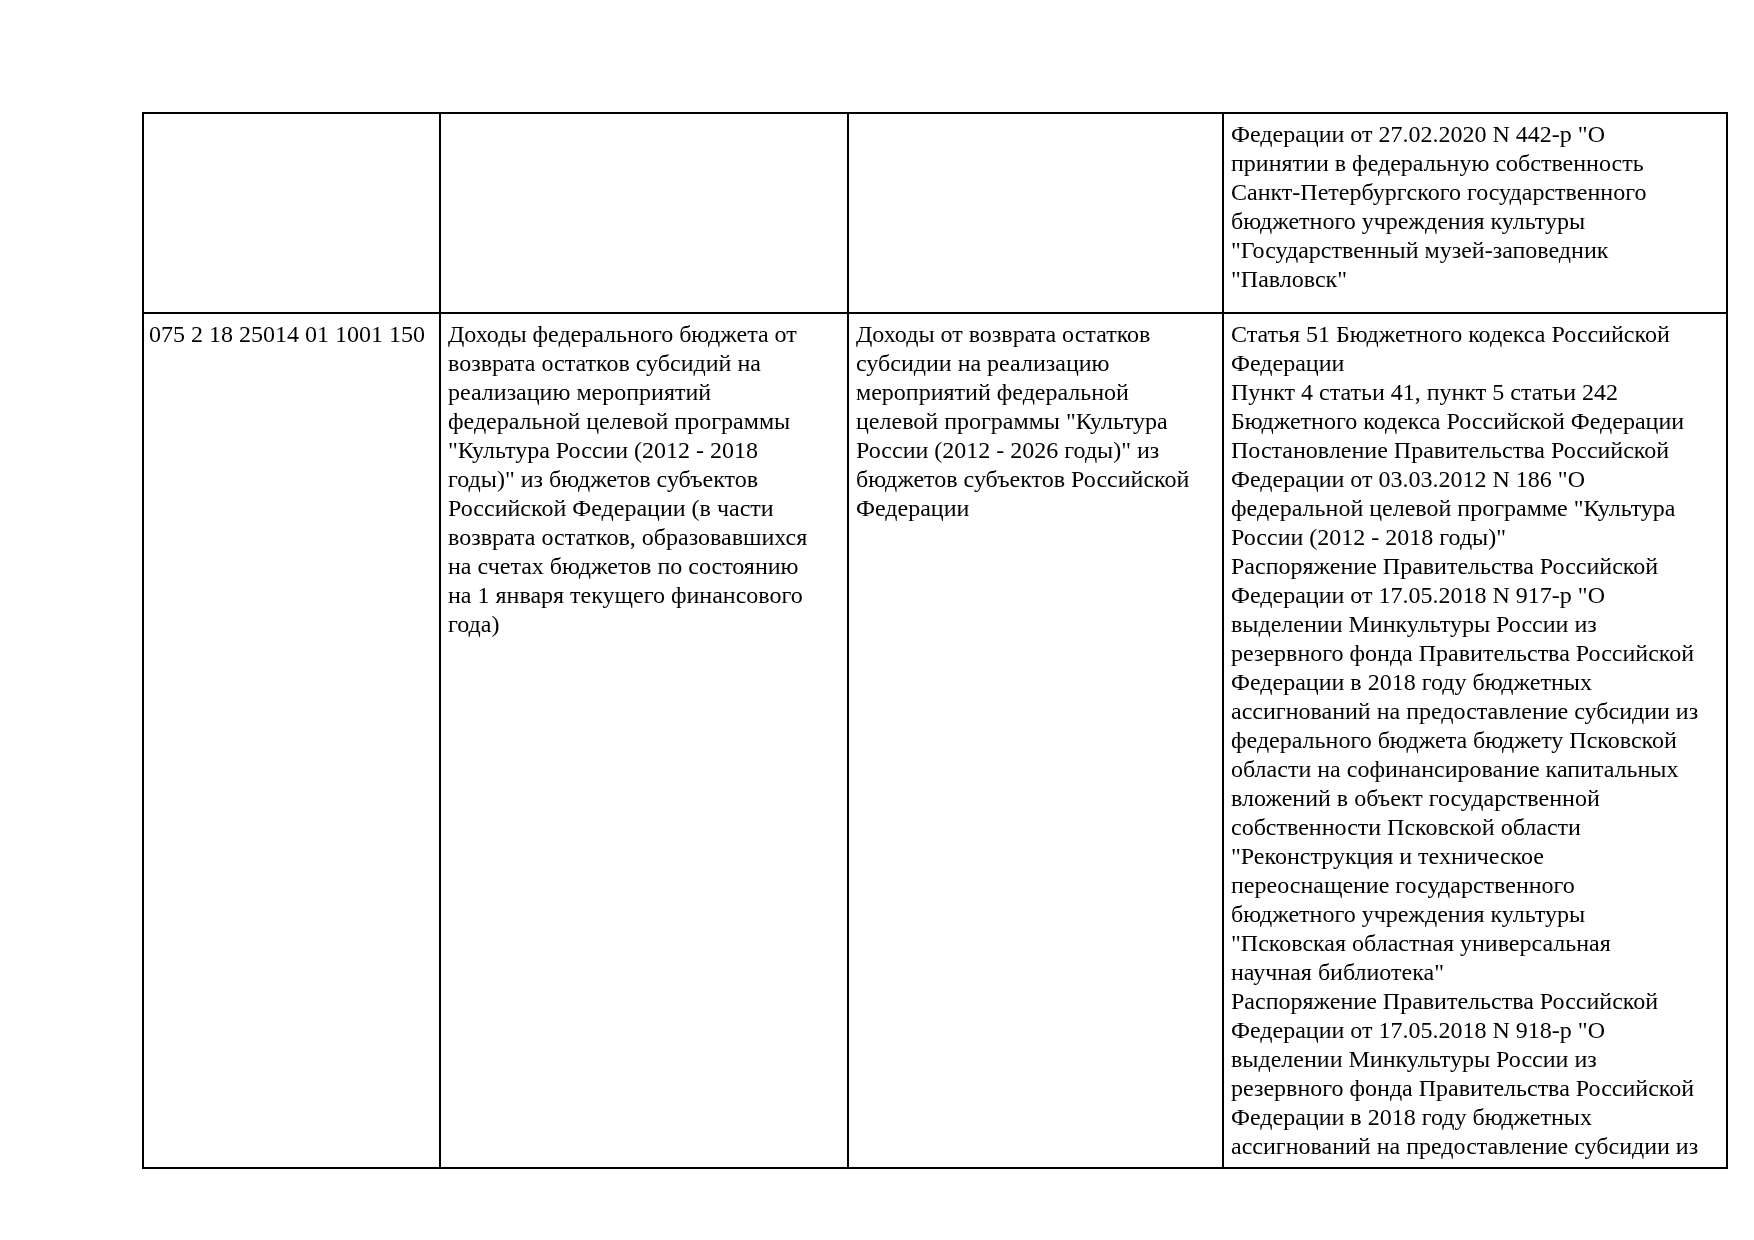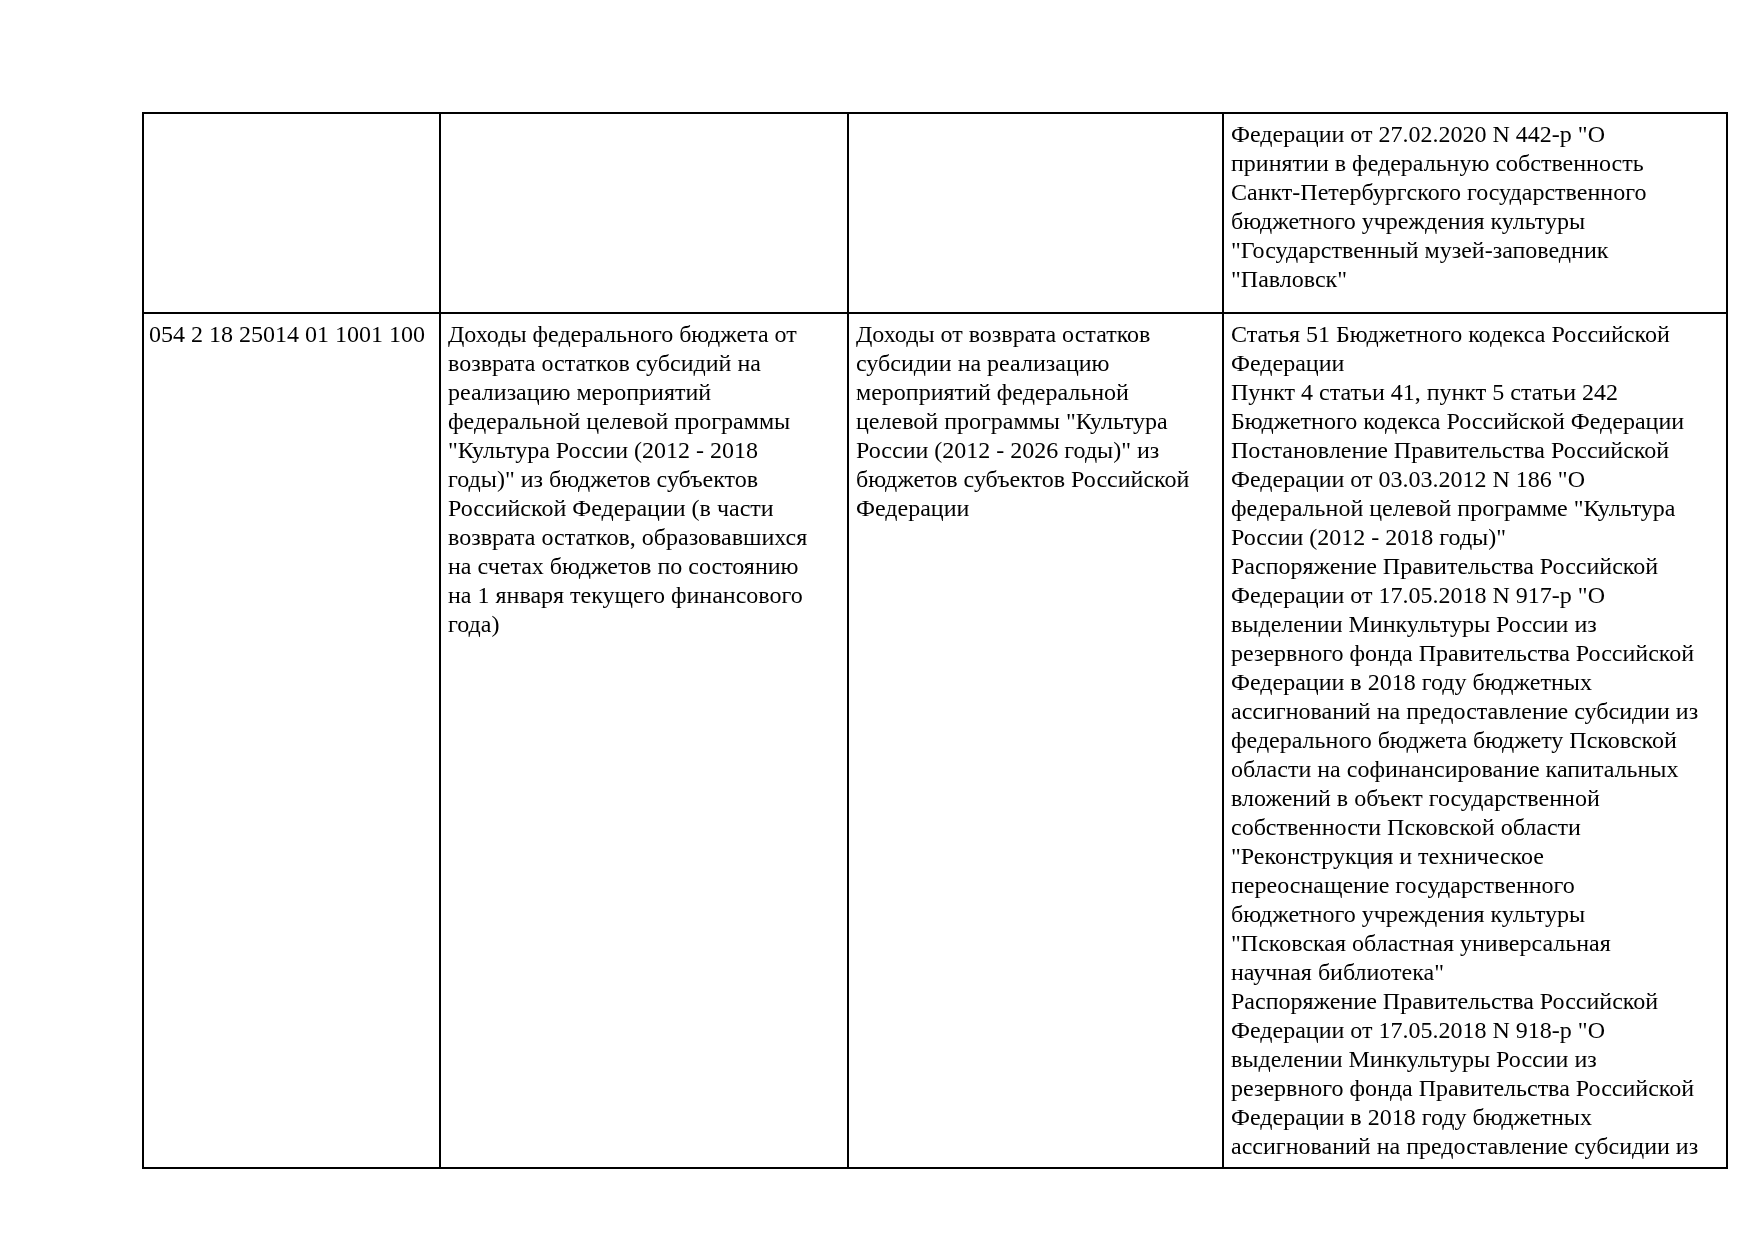--- a/index.html
+++ b/index.html
@@ -63,21 +63,21 @@
         <td></td>
         <td></td>
         <td>Федерации от 27.02.2020 N 442-р "О
 принятии в федеральную собственность
 Санкт-Петербургского государственного
 бюджетного учреждения культуры
 "Государственный музей-заповедник
 "Павловск"</td>
       </tr>
       <tr class="row-main">
-        <td class="col-code">054 2 18 25014 01 1001 100</td>
+        <td class="col-code">075 2 18 25014 01 1001 150</td>
         <td>Доходы федерального бюджета от
 возврата остатков субсидий на
 реализацию мероприятий
 федеральной целевой программы
 "Культура России (2012 - 2018
 годы)" из бюджетов субъектов
 Российской Федерации (в части
 возврата остатков, образовавшихся
 на счетах бюджетов по состоянию
 на 1 января текущего финансового

